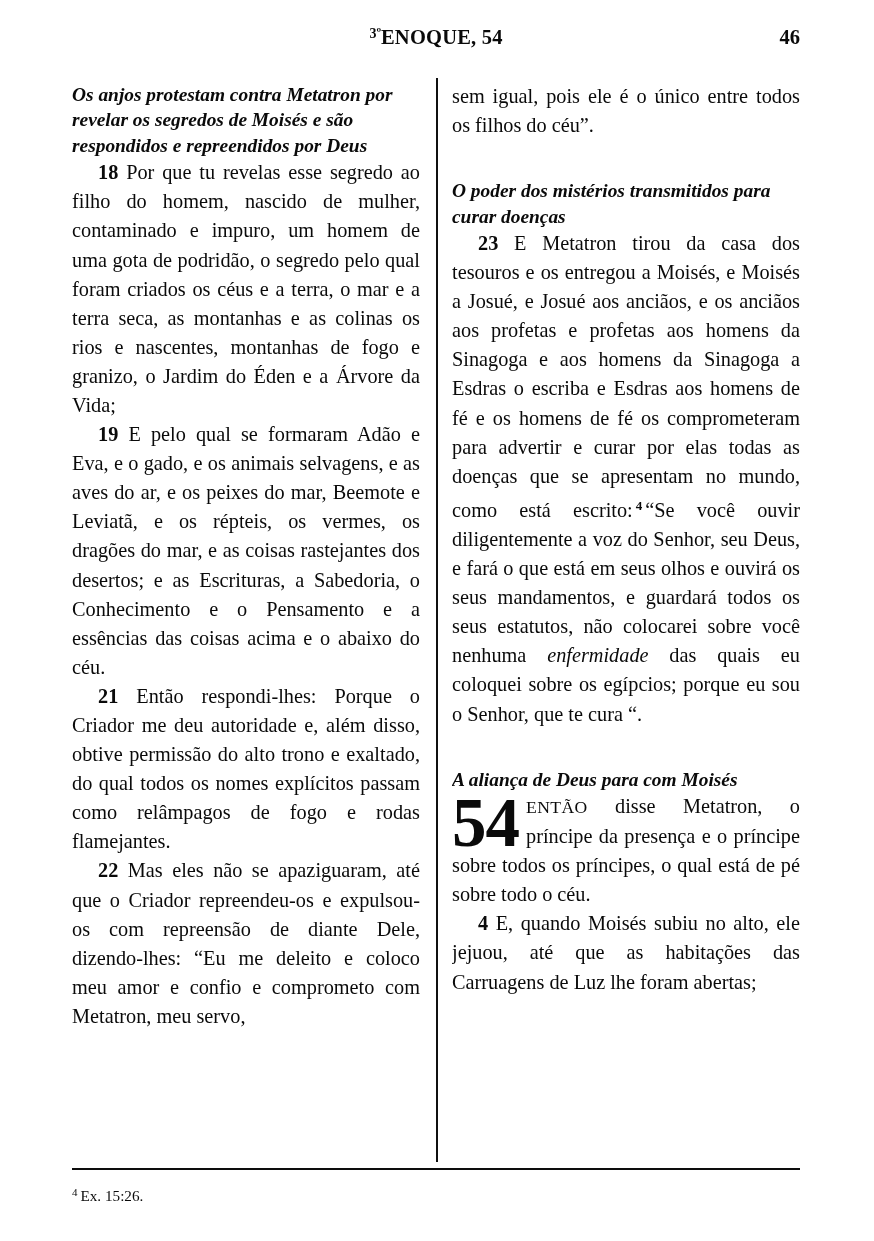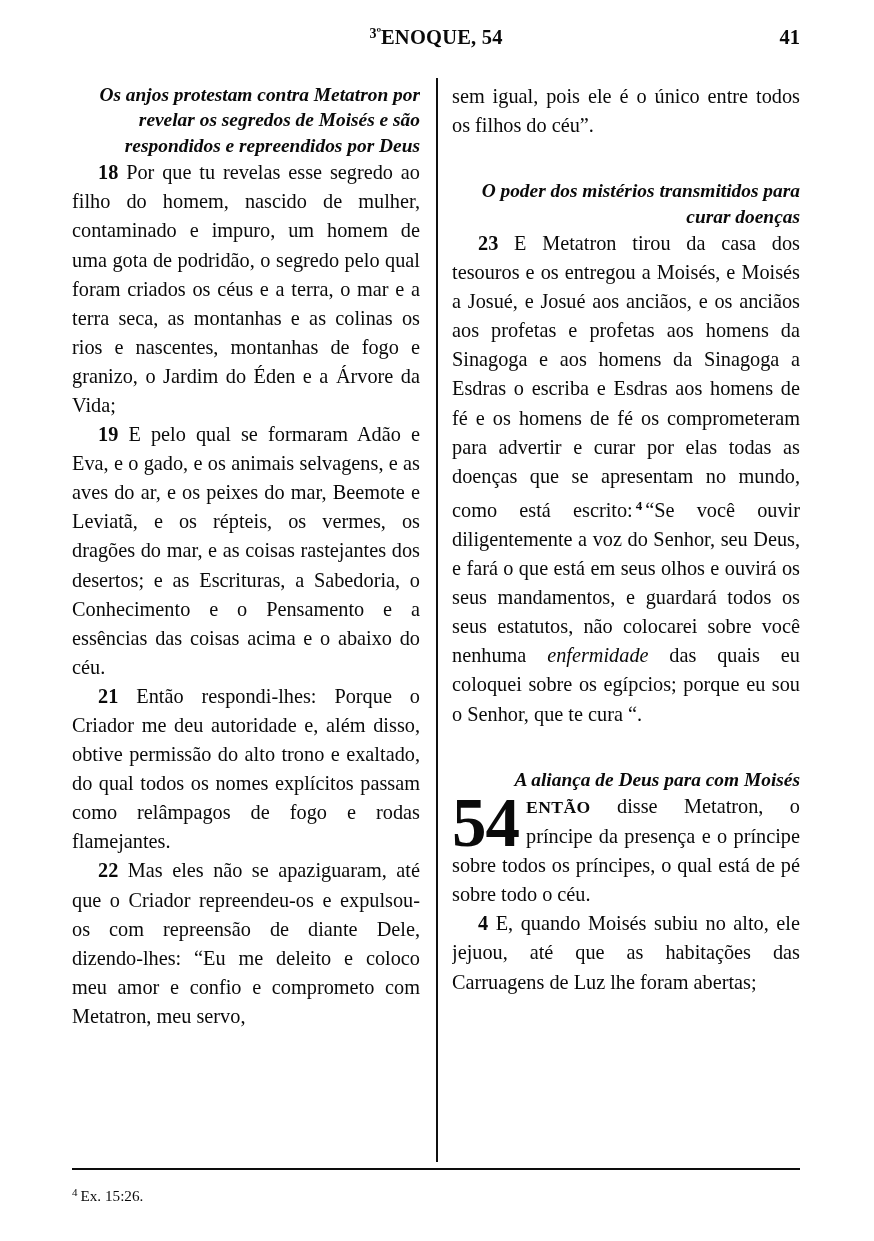--- a/index.html
+++ b/index.html
@@ -80,21 +80,21 @@
     height: 1084px;
     background: #101010;
   }
 
   
   .sec-head {
     font-weight: bold;
     font-style: italic;
     font-size: 19.4px;
     line-height: 25.4px;
-    text-align: right;
+    text-align: left;
     margin: 0 0 0 0;
   }
   .sec-head.spaced-above { margin-top: 38px; }
 
   p.verse {
     margin: 0;
     font-size: 20.3px;
     line-height: 29.1px;
     text-align: justify;
     text-justify: inter-word;
@@ -122,21 +122,21 @@
   }
   .dropcap {
     float: left;
     font-weight: bold;
     font-size: 69px;
     line-height: 54px;
     margin: 4px 7px -2px 0;
     letter-spacing: -1px;
   }
   .smallcaps {
-    font-weight: bold;
+    font-weight: normal;
     font-size: 17.6px;
     letter-spacing: 0.4px;
     margin-top: 11px;
   }
 
   
   .fn-rule {
     position: absolute;
     left: 72px;
     top: 1168px;
@@ -160,21 +160,21 @@
 </style>
 </head>
 <body>
 
 <div class="page">
 
   <div class="runhead">
     <div class="runhead-title">
       <span class="ord">3º</span><span>ENOQUE, 54</span>
     </div>
-    <div class="runhead-page">41</div>
+    <div class="runhead-page">46</div>
   </div>
 
   <div class="columns">
 
     <div class="col-rule"></div>
 
     <div class="col col-left">
 
       <div class="sec-head">Os anjos protestam contra Metatron por revelar os segredos de Moisés e são respondidos e repreendidos por Deus</div>
 

